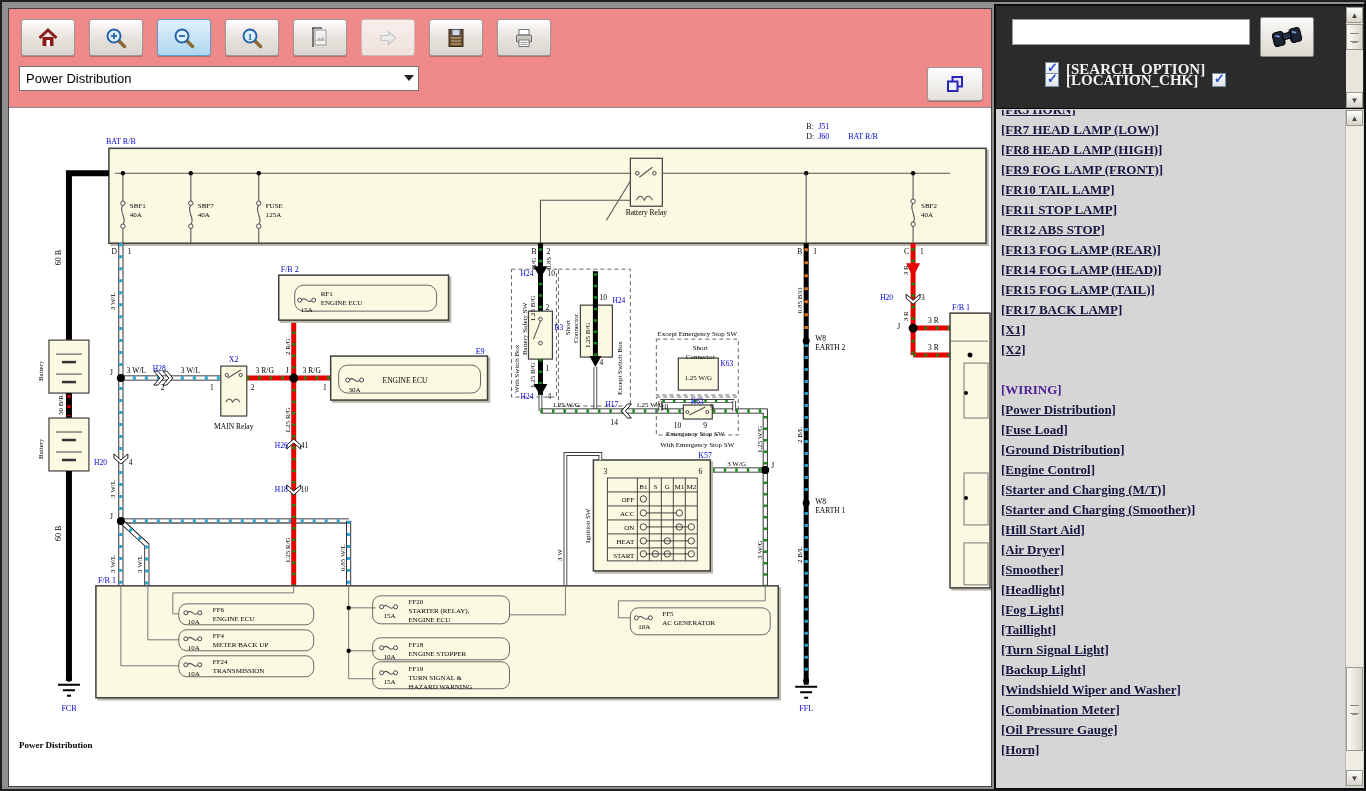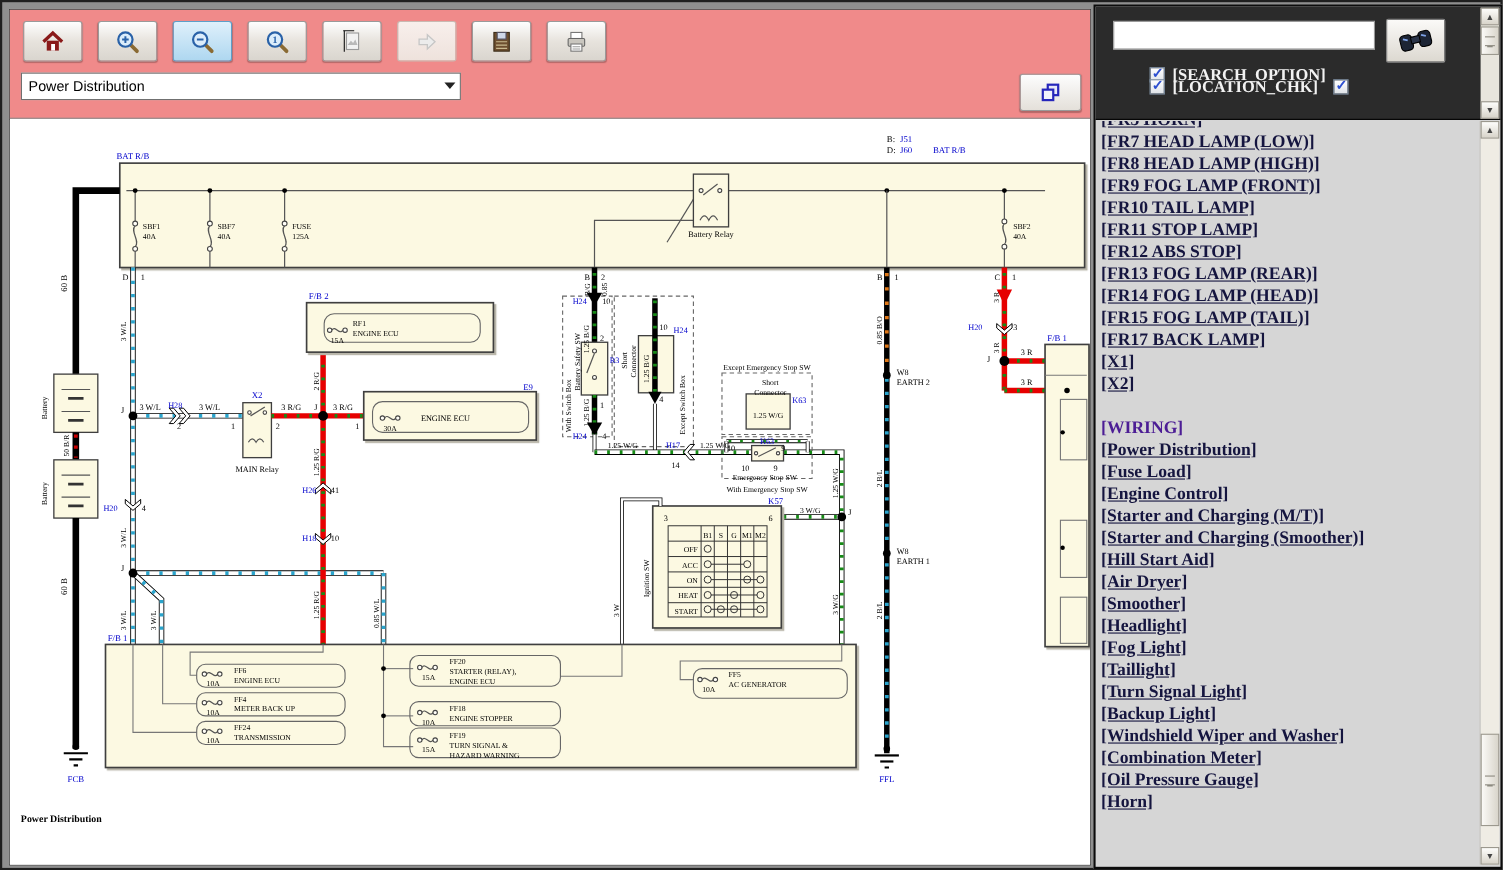--- a/index.html
+++ b/index.html
@@ -27,21 +27,21 @@
   .search-panel{position:absolute;left:0;top:0;width:100%;height:103px;background:#2b2b2b;border-bottom:1px solid #000;}
   .search-input{position:absolute;left:16px;top:13px;width:238px;height:26px;border:1px solid #9a9a9a;background:#fff;font-size:13px;padding:0 4px;}
   .search-btn{position:absolute;left:264px;top:11px;width:54px;height:40px;border:1px solid #8a8a8a;border-radius:2px;
         background:linear-gradient(#fbfaf8,#dcd8d0);display:flex;align-items:center;justify-content:center;}
   .opt-row{position:absolute;left:49px;color:#f2f2f2;font-family:"Liberation Serif",serif;font-weight:bold;font-size:15px;}
   .cb{width:14px;height:14px;background:linear-gradient(#ffffff,#dfe3e8);border:1px solid #7d8da0;display:inline-block;position:relative;vertical-align:-2px;margin-right:7px;}
   .cb.checked::after{content:"\2713";position:absolute;left:1px;top:-3px;color:#2d4fd0;font-size:13px;font-weight:bold;}
 
   .nav-list{position:absolute;left:2px;top:104px;right:20px;bottom:2px;overflow:hidden;}
   .nav-inner{margin-top:-10px;padding-left:3px;}
-  .nav-link,.nav-header{font-family:"Liberation Serif",serif;font-weight:bold;font-size:16px;line-height:20px;white-space:nowrap;}
+  .nav-link,.nav-header{font-family:"Liberation Serif",serif;font-weight:bold;font-size:13px;line-height:20px;white-space:nowrap;}
   .nav-link{color:#15153f;text-decoration:underline;cursor:pointer;}
   .nav-header{color:#4c1d95;}
   .nav-spacer{height:20px;}
 
   
   .sb-track{position:absolute;background:#efece4;border-left:1px solid #bbb;}
   .sb-btn{position:absolute;left:0;width:100%;height:16px;background:linear-gradient(#fdfdfb,#d8d4ca);border:1px solid #9b988e;
           color:#444;font-size:8px;text-align:center;line-height:15px;}
   .sb-thumb{position:absolute;left:0;width:100%;background:linear-gradient(90deg,#fbfaf7,#d9d5cb);border:1px solid #9b988e;}
   .sb-thumb::after{content:"";position:absolute;left:3px;right:3px;top:50%;margin-top:-4px;height:7px;
@@ -647,20 +647,21 @@
           <div class="nav-link">[FR13 FOG LAMP (REAR)]</div>
           <div class="nav-link">[FR14 FOG LAMP (HEAD)]</div>
           <div class="nav-link">[FR15 FOG LAMP (TAIL)]</div>
           <div class="nav-link">[FR17 BACK LAMP]</div>
           <div class="nav-link">[X1]</div>
           <div class="nav-link">[X2]</div>
           <div class="nav-spacer"></div>
           <div class="nav-header">[WIRING]</div>
           <div class="nav-link">[Power Distribution]</div>
           <div class="nav-link">[Fuse Load]</div>
+          <div class="nav-link">[Ground Distribution]</div>
           <div class="nav-link">[Engine Control]</div>
           <div class="nav-link">[Starter and Charging (M/T)]</div>
           <div class="nav-link">[Starter and Charging (Smoother)]</div>
           <div class="nav-link">[Hill Start Aid]</div>
           <div class="nav-link">[Air Dryer]</div>
           <div class="nav-link">[Smoother]</div>
           <div class="nav-link">[Headlight]</div>
           <div class="nav-link">[Fog Light]</div>
           <div class="nav-link">[Taillight]</div>
           <div class="nav-link">[Turn Signal Light]</div>

